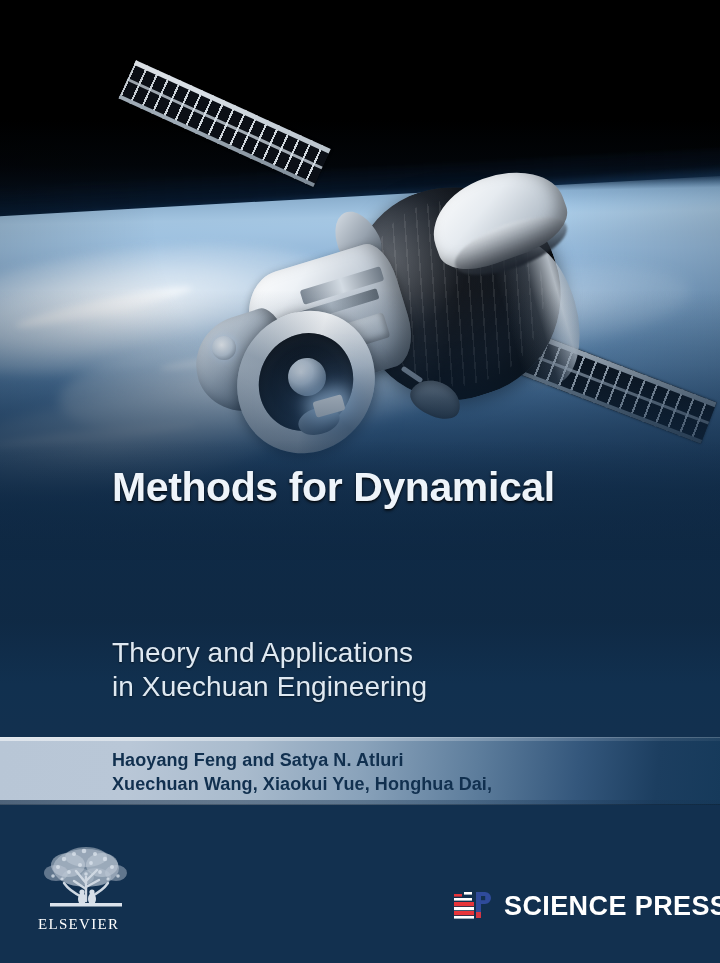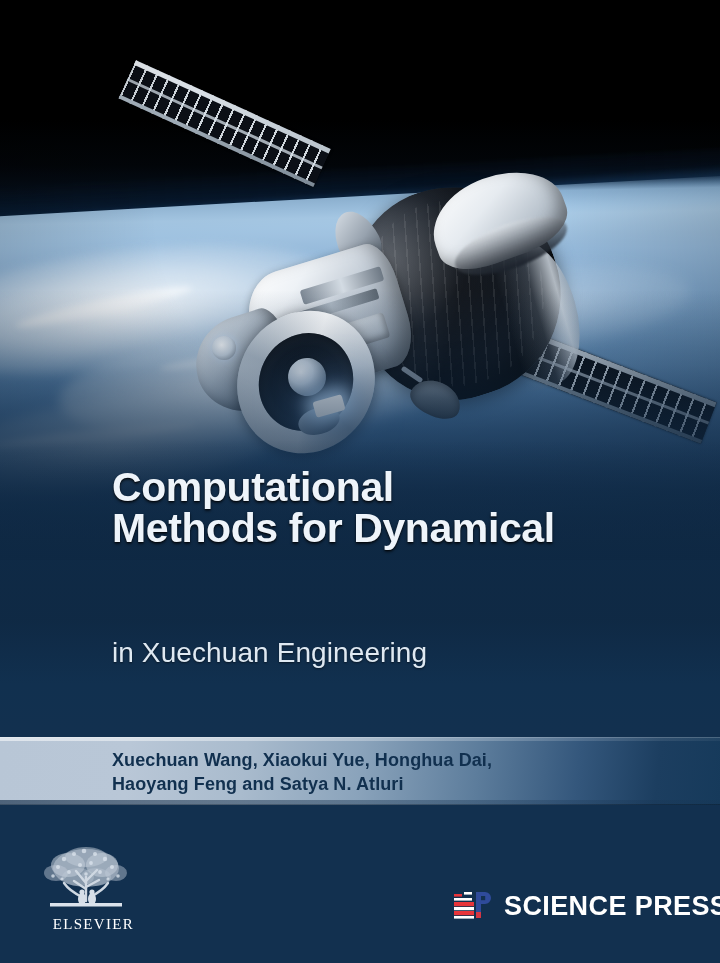--- a/index.html
+++ b/index.html
@@ -407,21 +407,21 @@
   }
 
   
   .elsevier {
     position:absolute; left:38px; top:843px;
     width:96px; height:92px;
   }
   .elsevier svg { display:block; }
   .elsevier-word {
     position:absolute; left:0; bottom:2px; width:96px;
-    text-align:right;
+    text-align:left;
     color:#ffffff;
     font-family:"Liberation Serif", serif;
     font-size:15px;
     letter-spacing:1.3px;
     font-weight:400;
   }
 
   
   .science-press {
     position:absolute; left:452px; top:888px;
@@ -497,35 +497,35 @@
       <div class="beacon"></div>
     </div>
 
     <div class="photo-vignette"></div>
     <div class="photo-fade"></div>
   </div>
 
   <div class="title-zone"></div>
 
   <h1 class="title">
-    <span class="line">Computational</span>
     <span class="line">Methods for Dynamical</span>
   </h1>
 
   <h2 class="subtitle">
+    <span class="line">Theory and Applications</span>
     <span class="line">in Xuechuan Engineering</span>
   </h2>
 
   <div class="author-band">
     <div class="band-top-hi"></div>
     <div class="band-bottom-sh"></div>
   </div>
   <div class="authors">
+    <span class="line">Haoyang Feng and Satya N. Atluri</span>
     <span class="line">Xuechuan Wang, Xiaokui Yue, Honghua Dai,</span>
-    <span class="line">Haoyang Feng and Satya N. Atluri</span>
   </div>
 
   <div class="bottom-bar"></div>
 
   <div class="elsevier">
     <svg width="96" height="74" viewBox="0 0 96 74" aria-hidden="true">
       <g fill="#c3cdd9">
 
         <ellipse cx="48" cy="25" rx="33" ry="19" opacity="0.5"></ellipse>
         <ellipse cx="30" cy="22" rx="17" ry="12" opacity="0.55"></ellipse>

